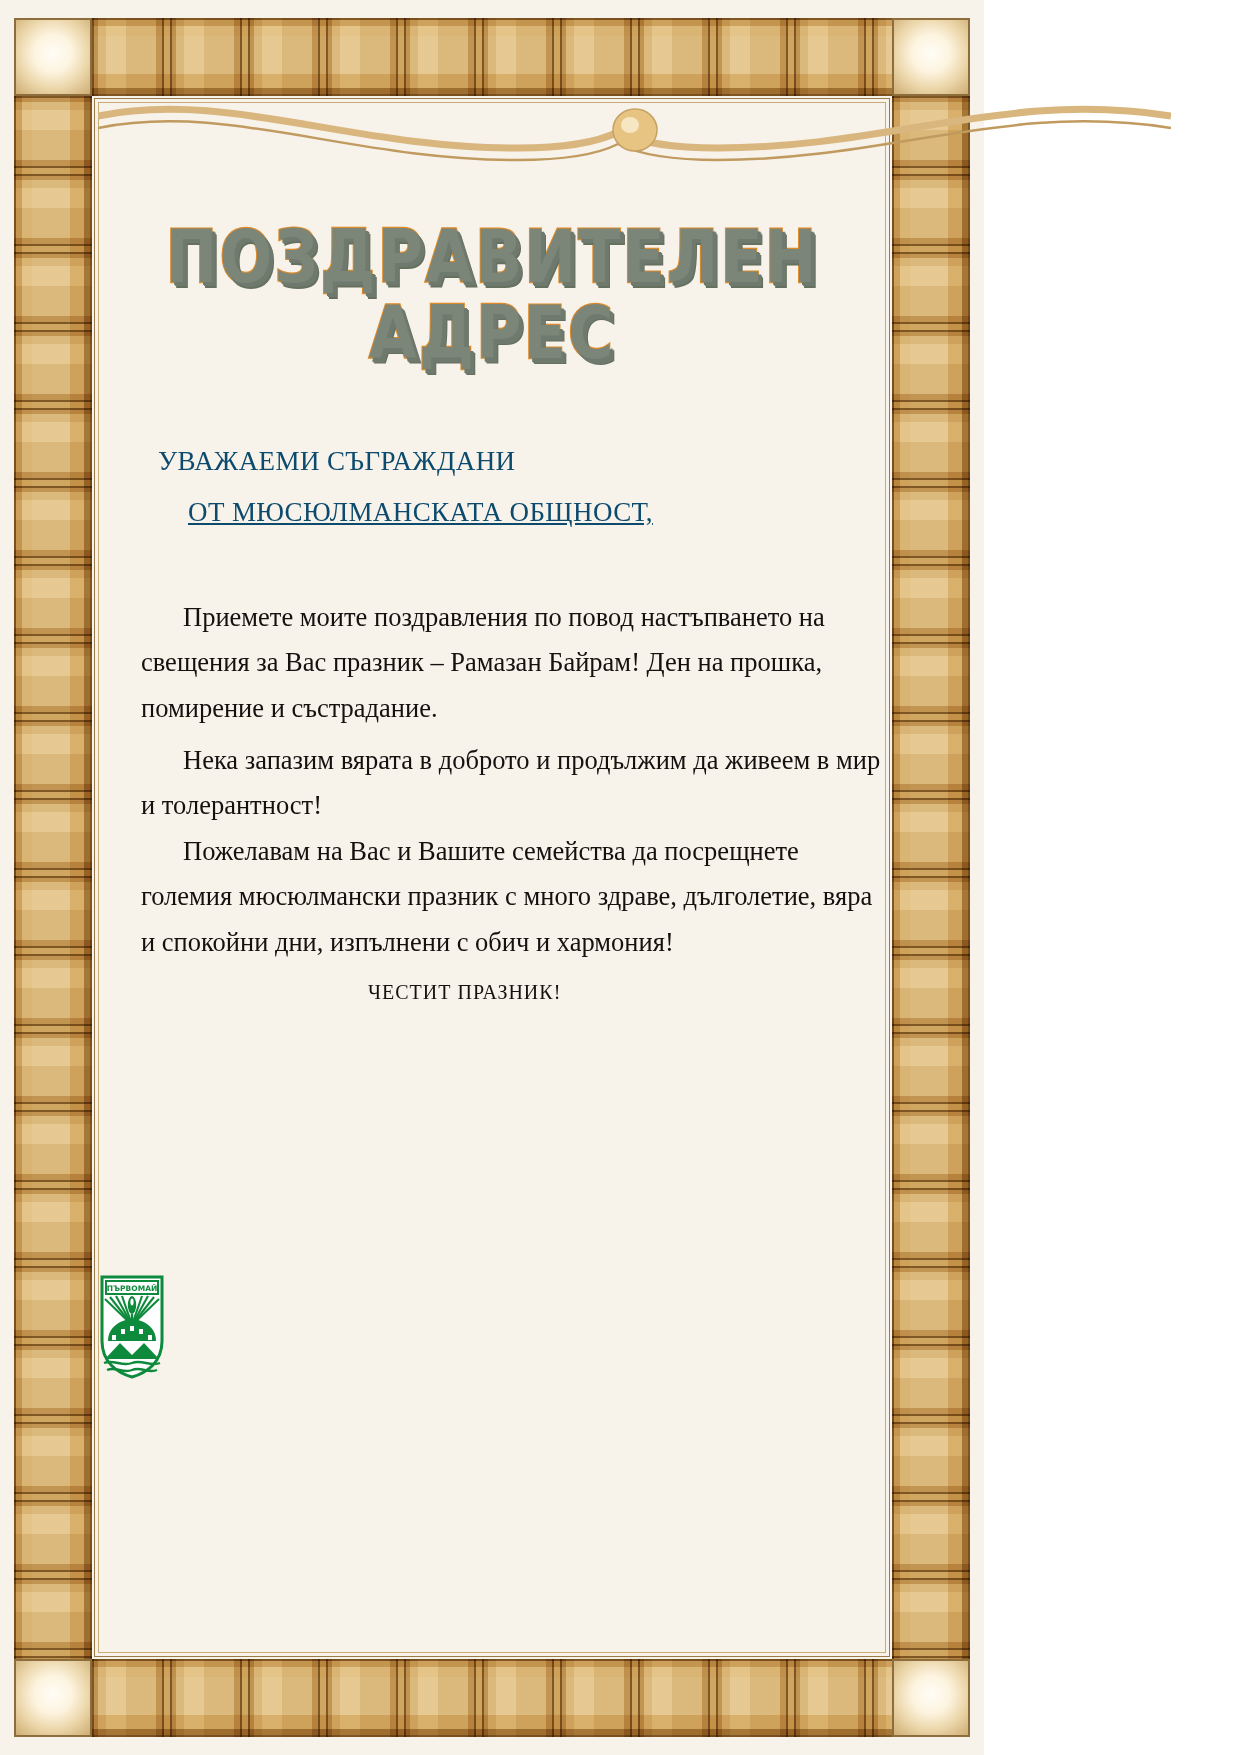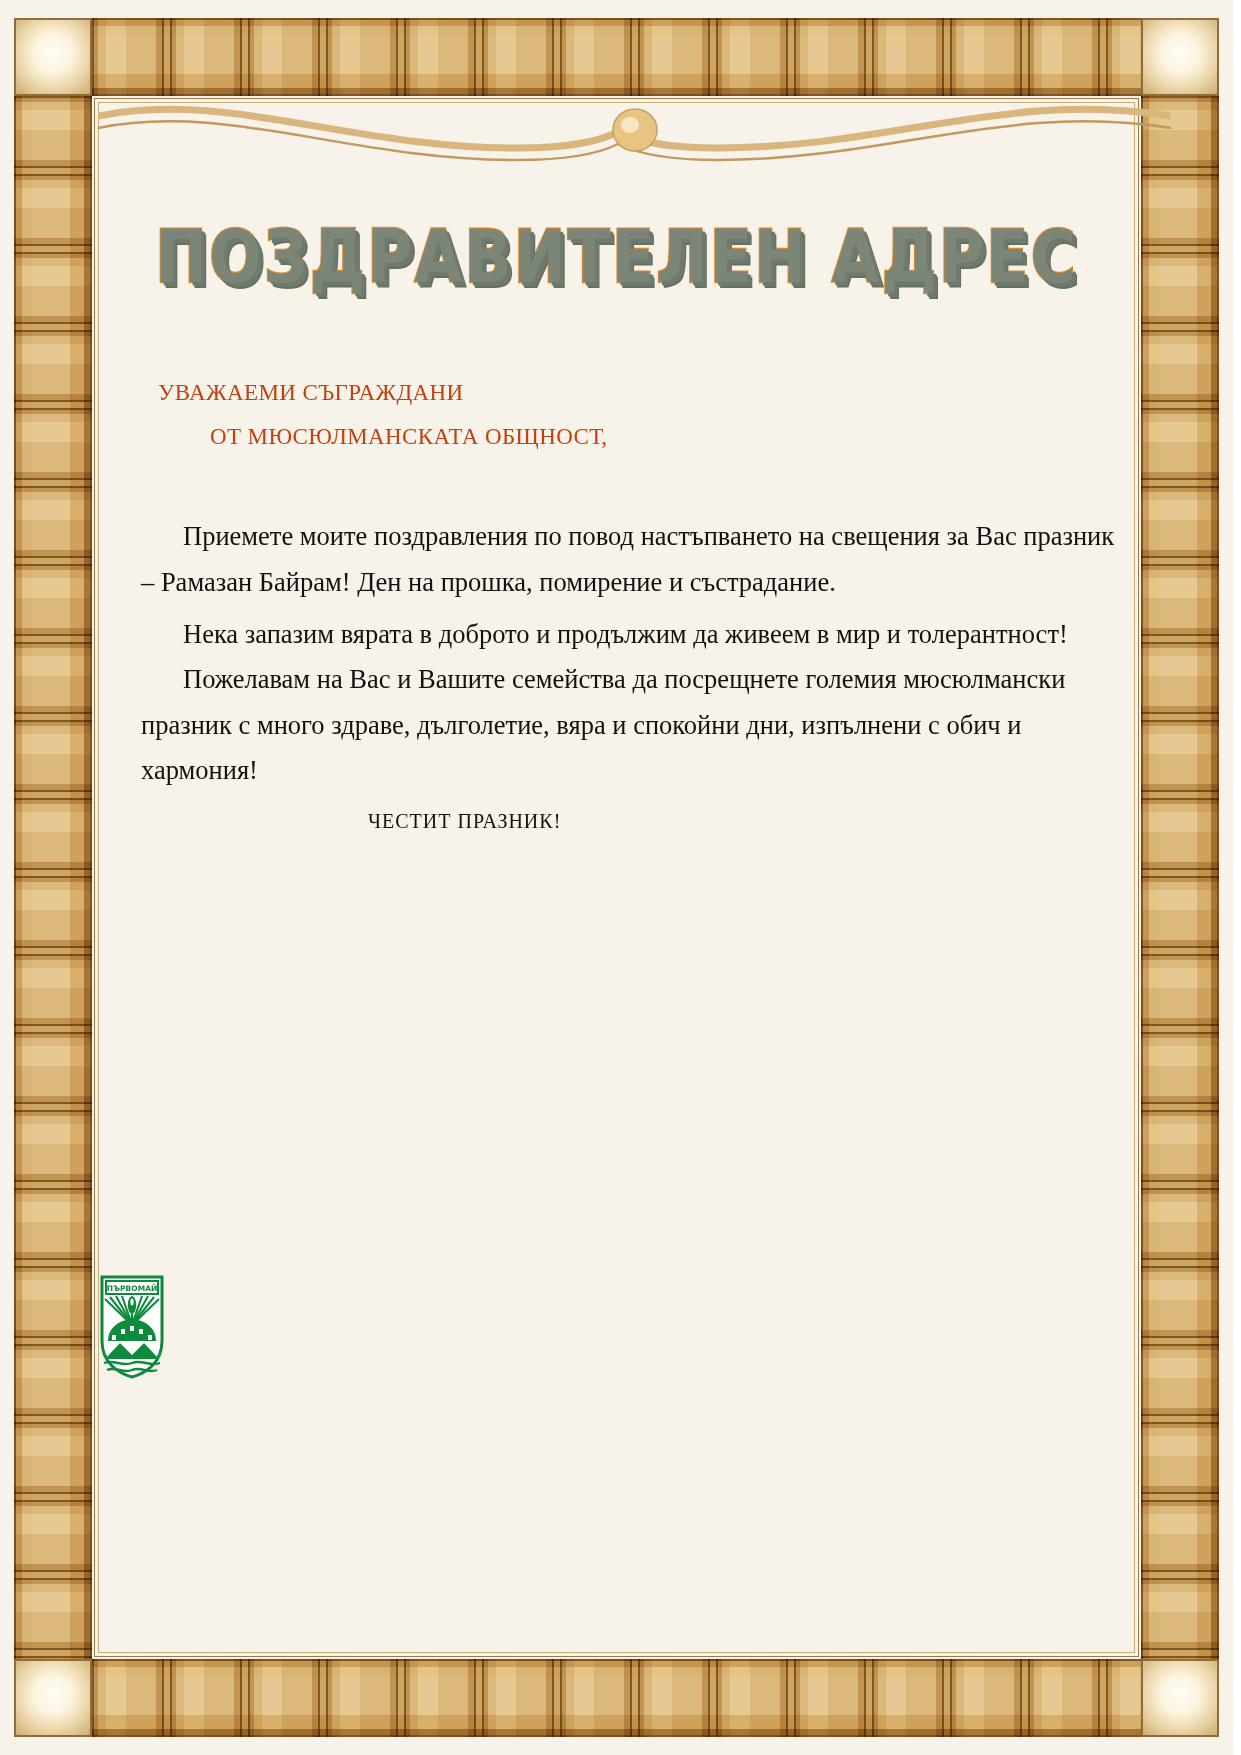--- a/index.html
+++ b/index.html
@@ -10,21 +10,21 @@
   body {
     width: 1241px;
     height: 1755px;
     font-family: "Liberation Serif", "DejaVu Serif", serif;
     overflow: hidden;
   }
 
   
   .page {
     position: relative;
-    width: 1233px;
+    width: 984px;
     height: 1755px;
     background: #f7f2ea;
     box-sizing: border-box;
   }
 
   
   .frame {
     position: absolute;
     left: 14px;
     top: 18px;
@@ -154,27 +154,27 @@
     text-shadow:
        3px 3px 0 #6f7a6e,
        4px 4px 0 #6f7a6e,
        5px 5px 0 #66705f;
     transform: scaleY(1.18);
     transform-origin: center top;
   }
 
   .salutation {
     margin-top: 88px;
-    font-size: 23px;
+    font-size: 27px;
     letter-spacing: 0.4px;
-    color: #c2410c;
+    color: #0c4a6e;
     line-height: 1.9;
   }
   .salutation .line1 { padding-left: 58px; }
-  .salutation .line2 { padding-left: 110px; }
+  .salutation .line2 { padding-left: 88px; text-decoration: underline; }
 
   .body-text {
     margin-top: 56px;
     font-size: 26.5px;
     line-height: 1.72;
     color: #14110e;
     text-align: left;
     padding-left: 41px;
   }
   .body-text p {

